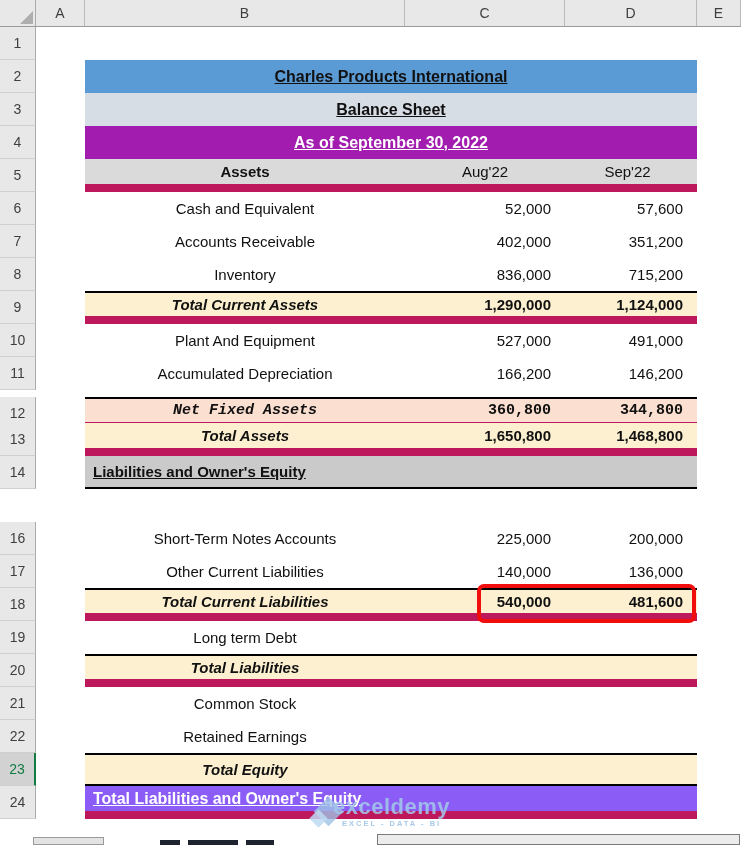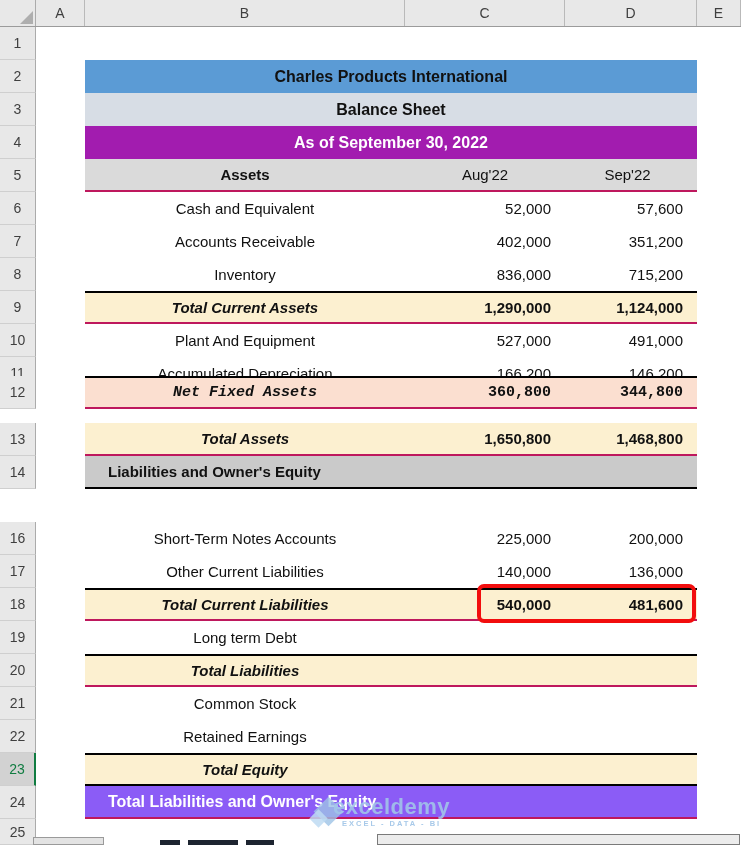--- a/index.html
+++ b/index.html
@@ -21,38 +21,38 @@
   .rn{width:36px;background:#E8E8E8;border-right:1px solid #ABABAB;border-bottom:1px solid #CFCFCF;
     display:flex;align-items:center;justify-content:center;font-size:14px;color:#3F3F3F;}
   .rn.sel{color:#107C41;background:#D2D2D2;border-right:2px solid #107C41;}
   .a{width:49px;}
   .e{flex:1;}
   .grp{display:flex;width:612px;}
   .cell{display:flex;align-items:center;font-size:15px;}
   .cB{width:320px;justify-content:center;text-align:center;}
   .cC{width:160px;justify-content:flex-end;padding-right:14px;}
   .cD{width:132px;justify-content:flex-end;padding-right:14px;}
-  .merged{width:612px;justify-content:center;text-align:center;}
-  .leftpad{justify-content:flex-start;padding-left:23px;text-align:center;}
+  .merged{width:612px;justify-content:center;text-align:center;text-decoration:underline;}
+  .leftpad{justify-content:flex-start;padding-left:8px;text-align:center;}
   .bold{font-weight:bold;}
   .white{color:#fff;}
   .title{font-size:16px;}
   
   .f-blue{background:#5B9BD5;}
   .f-sub{background:#D7DDE5;}
   .f-dark{background:#a21caf;}
   .f-hd{background:#DADADA;}
   .f-cream{background:#FCF0D0;}
   .f-pink{background:#FBDFD0;font-family:Liberation Mono, monospace;}
   .f-gray{background:#CACACA;}
   .f-navy{background:#8b5cf6;}
   
   .bt2{border-top:2px solid #000;}
   .bb2{border-bottom:2px solid #000;}
-  .bb3{border-bottom:2px solid #be185d;}
+  .bb3{border-bottom:8px solid #be185d;}
   
   .tot .cB{font-weight:bold;font-style:italic;}
   .tot .cC,.tot .cD{font-weight:bold;}
   .hdr .cB{font-weight:bold;}
   
   .redbox{position:absolute;left:477px;top:584px;width:219px;height:39px;
     border:4px solid #F20D0D;border-radius:7px;pointer-events:none;}
   
   .wm{position:absolute;pointer-events:none;}
   .wm-diamond{left:318px;top:801px;width:21px;height:21px;transform:rotate(45deg);
@@ -193,21 +193,21 @@
     <div class="rn">11</div>
     <div class="a"></div>
     <div class="grp">
       <div class="cell cB">Accumulated Depreciation</div>
       <div class="cell cC">166,200</div>
       <div class="cell cD">146,200</div>
     </div>
     <div class="e"></div>
   </div>
 
-  <div class="r" style="top:376px">
+  <div class="r" style="top:397px">
     <div class="rn">12</div>
     <div class="a"></div>
     <div class="grp f-pink bt2 bb3 tot">
       <div class="cell cB">Net Fixed Assets</div>
       <div class="cell cC">360,800</div>
       <div class="cell cD">344,800</div>
     </div>
     <div class="e"></div>
   </div>
 
@@ -322,28 +322,20 @@
 
   <div class="r" style="top:786px">
     <div class="rn">24</div>
     <div class="a"></div>
     <div class="grp f-navy bb3">
         <div class="cell merged leftpad bold white title">Total Liabilities and Owner's Equity</div>
       </div>
     <div class="e"></div>
   </div>
 
-  <div class="r" style="top:819px;height:26px">
-    <div class="rn">25</div>
-    <div class="a"></div>
-    <div class="grp">
-        <div class="cell merged"></div>
-      </div>
-    <div class="e"></div>
-  </div>
 
   <div class="redbox"></div>
 
   <div class="wm wm-diamond"></div>
   <div class="wm wm-diamond2"></div>
   <div class="wm wm-brand">exceldemy</div>
   <div class="wm wm-tag">EXCEL - DATA - BI</div>
 
   <div class="sliver sl-box1"></div>
   <div class="sliver sl-t1"></div>

